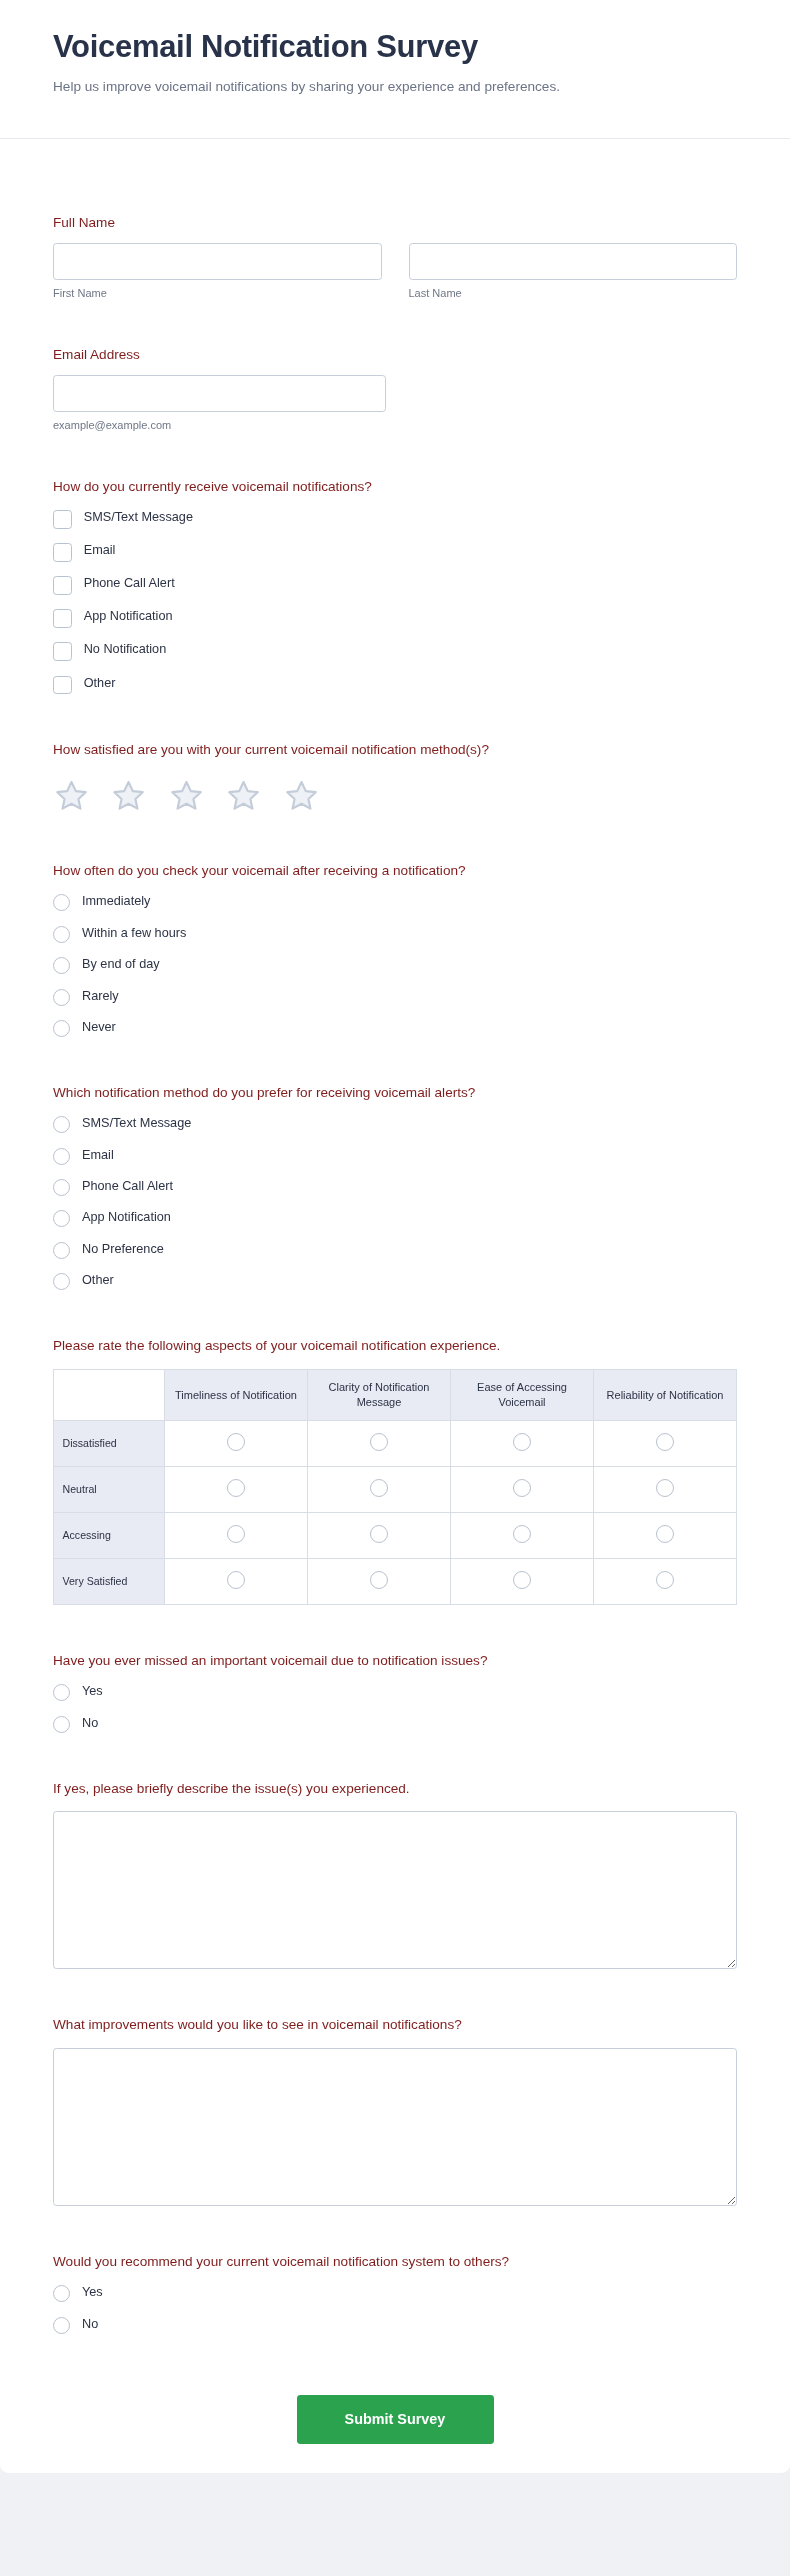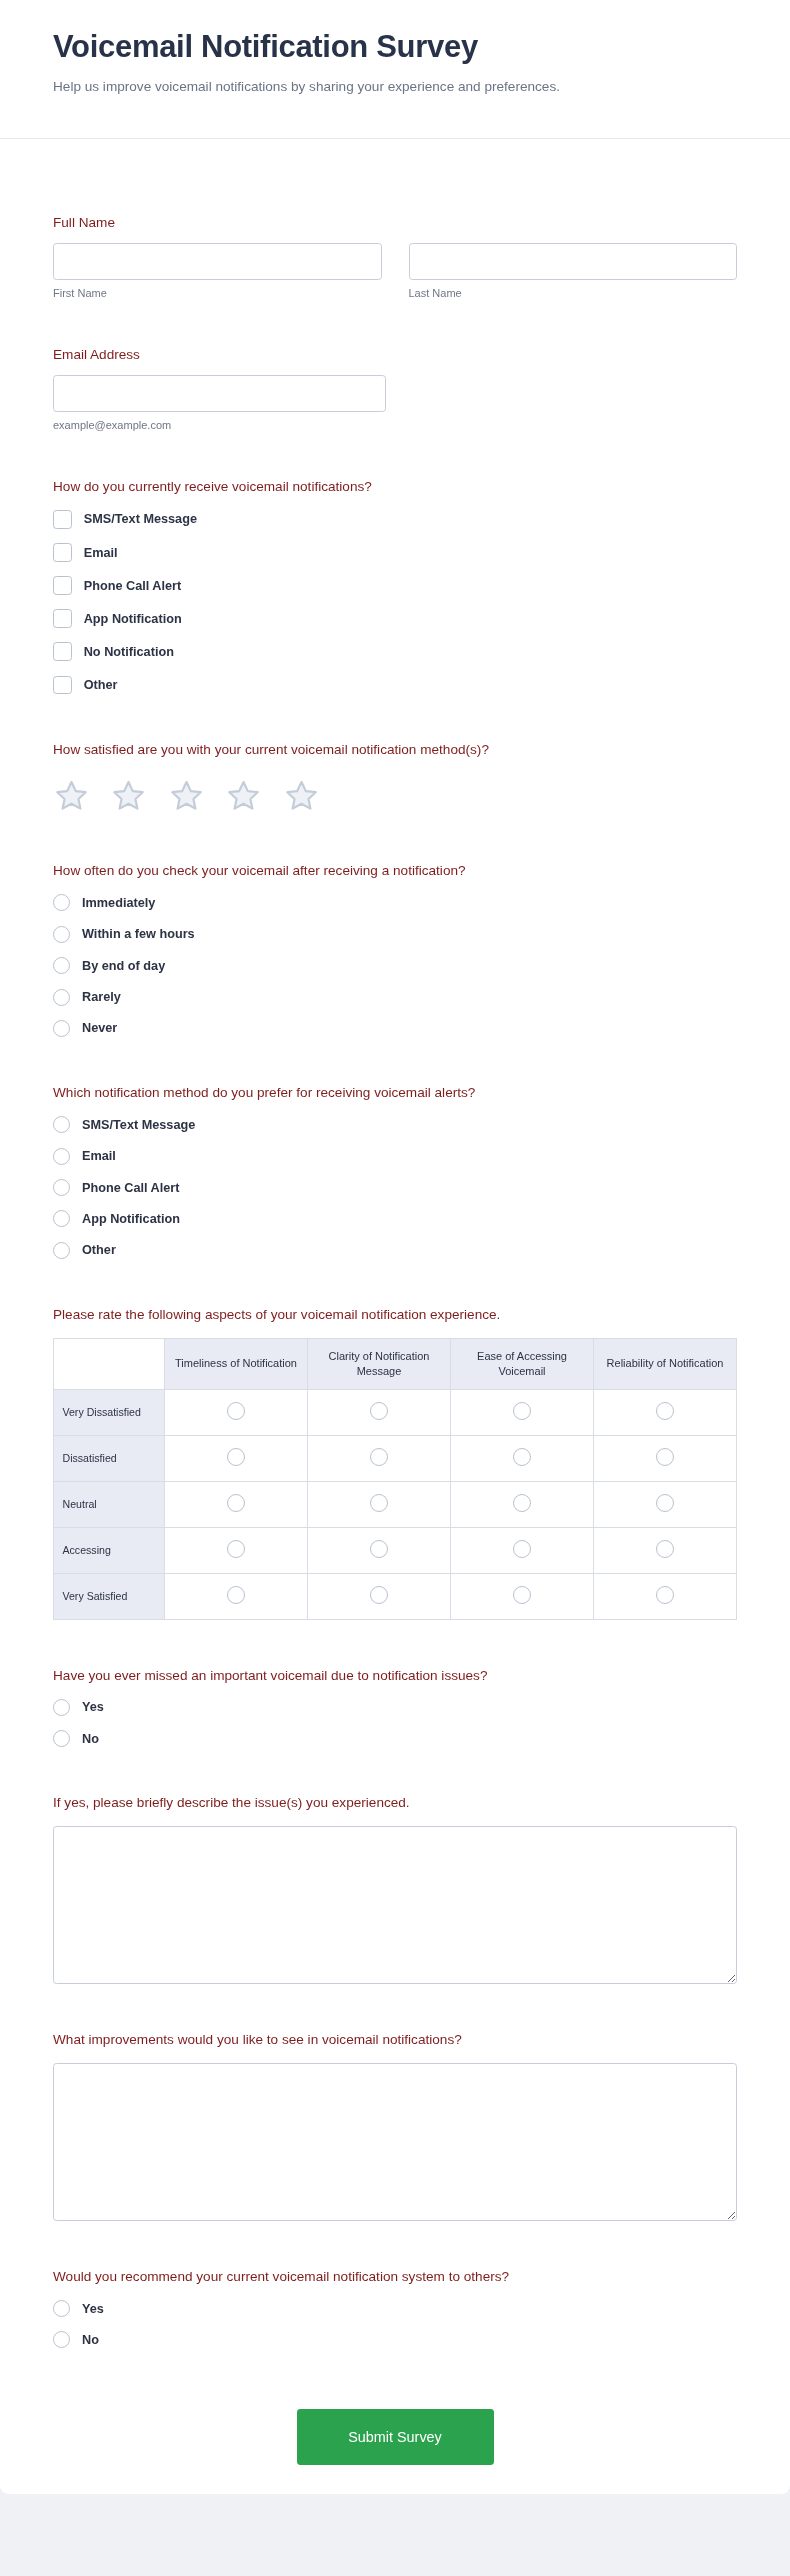--- a/index.html
+++ b/index.html
@@ -69,24 +69,22 @@
   .sublabel {
     margin-top: 6.8px;
     font-size: 11px;
     color: #6f7787;
   }
 
   
   .opt-list { margin-top: 3.4px; }
   .opt {
     display: flex;
-    align-items: center;
     margin-top: 14.4px;
     cursor: pointer;
-    font-weight: bold;
   }
   .checkbox {
     width: 18.7px; height: 18.7px;
     border: 0.8px solid #b9c2cf;
     border-radius: 3.4px;
     background: #fff;
     flex: none;
   }
   .radio {
     width: 17px; height: 17px;
@@ -158,27 +156,27 @@
     color: #2c3345;
     font-family: inherit;
     resize: vertical;
     outline: none;
   }
 
   
   .submit-row { display: flex; justify-content: center; margin-top: 61px; }
   .submit-btn {
     width: 197px;
-    height: 56px;
+    height: 49px;
     border: none;
     border-radius: 3.4px;
     background: #2ba24e;
     color: #ffffff;
     font-size: 14.4px;
-    font-weight: 400;
+    font-weight: 700;
     font-family: inherit;
     cursor: pointer;
   }
 </style>
 </head>
 <body>
 
 <div class="card">
 
   <div class="header">
@@ -299,20 +297,24 @@
           <span class="radio"></span>
           <span class="opt-label">Email</span>
         </div>
         <div class="opt">
           <span class="radio"></span>
           <span class="opt-label">Phone Call Alert</span>
         </div>
         <div class="opt">
           <span class="radio"></span>
           <span class="opt-label">App Notification</span>
+        </div>
+        <div class="opt">
+          <span class="radio"></span>
+          <span class="opt-label">No Preference</span>
         </div>
         <div class="opt">
           <span class="radio"></span>
           <span class="opt-label">Other</span>
         </div>
       </div>
     </section>
 
     <section class="q">
       <label class="q-label">Please rate the following aspects of your voicemail notification experience.</label>
@@ -328,27 +330,20 @@
           <tr>
             <th class="corner"></th>
             <th>Timeliness of Notification</th>
             <th>Clarity of Notification Message</th>
             <th>Ease of Accessing Voicemail</th>
             <th>Reliability of Notification</th>
           </tr>
         </thead>
         <tbody>
           <tr>
-            <th class="row-label">Very Dissatisfied</th>
-            <td><span class="radio"></span></td>
-            <td><span class="radio"></span></td>
-            <td><span class="radio"></span></td>
-            <td><span class="radio"></span></td>
-          </tr>
-          <tr>
             <th class="row-label">Dissatisfied</th>
             <td><span class="radio"></span></td>
             <td><span class="radio"></span></td>
             <td><span class="radio"></span></td>
             <td><span class="radio"></span></td>
           </tr>
           <tr>
             <th class="row-label">Neutral</th>
             <td><span class="radio"></span></td>
             <td><span class="radio"></span></td>

